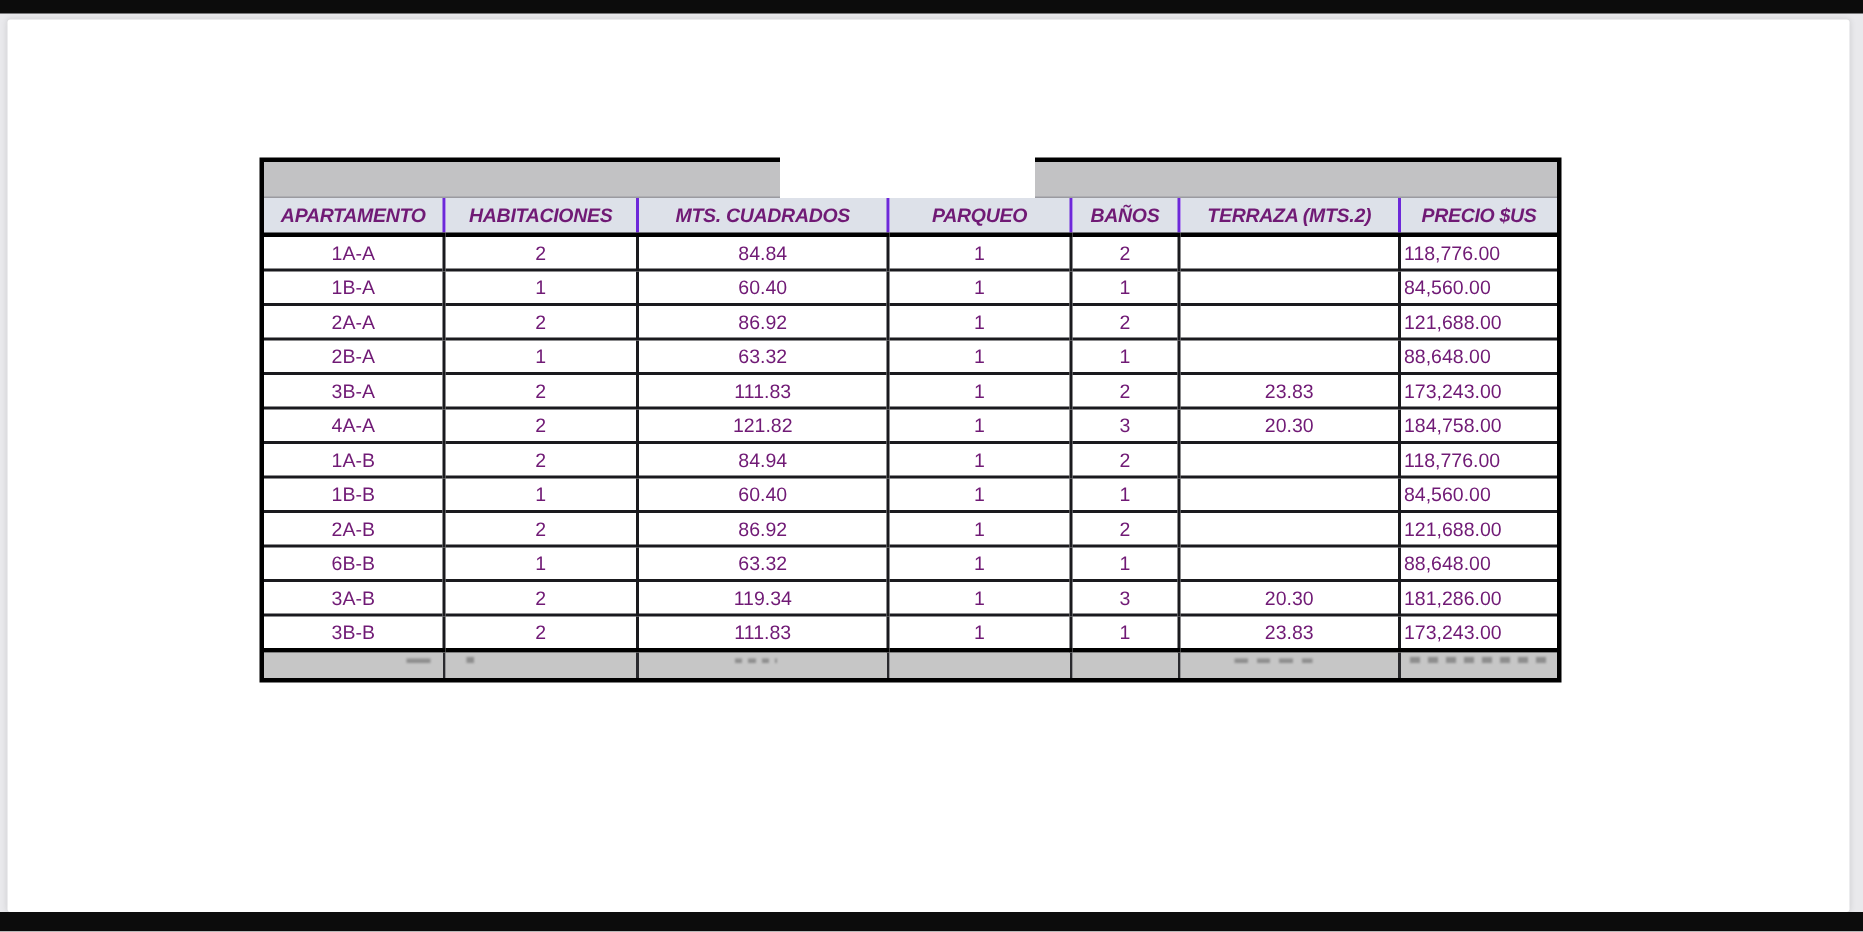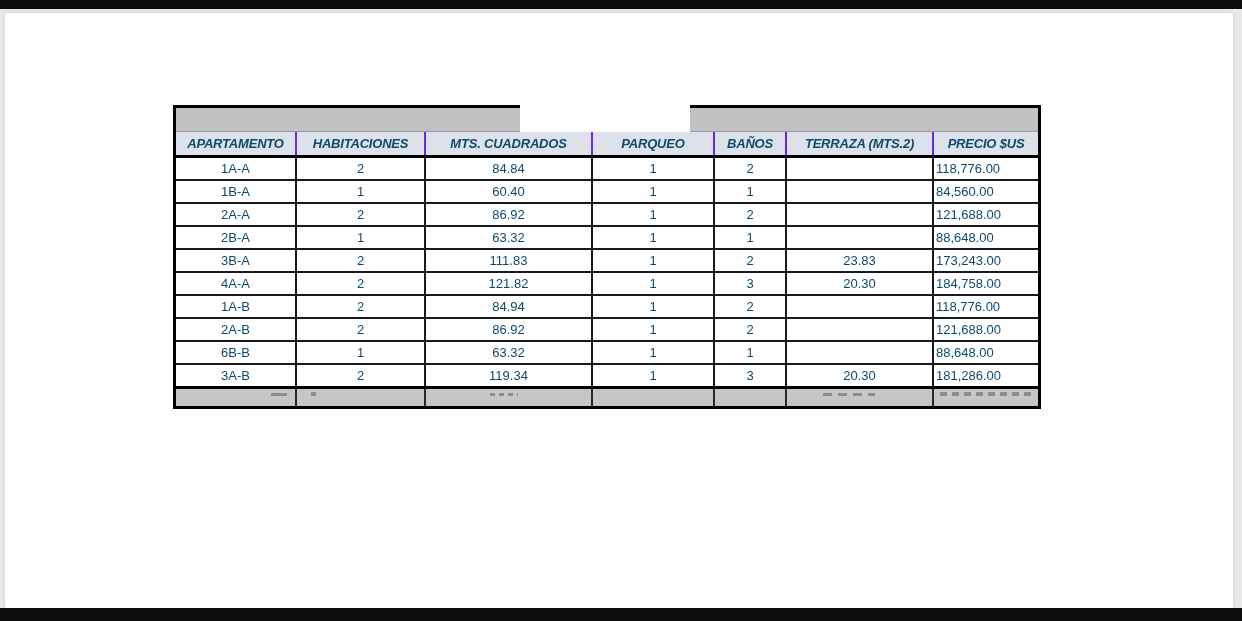--- a/index.html
+++ b/index.html
@@ -28,21 +28,21 @@
     height:23px;
     background:var(--title-band,#c2c2c4);
     border-bottom:1px solid #9a9aa0;
   }
   .redaction-box{
     position:absolute;left:344px;top:-4px;width:170px;height:28px;
     background:#ffffff;z-index:5;
   }
   table.apt{
     width:862px;table-layout:fixed;border-collapse:collapse;
-    font-size:13px;color:#0c4a6e;
+    font-size:13px;color:#701a75;
   }
   table.apt th{
     background:var(--header-bg,#dde1e9);
     font-style:italic;font-weight:bold;
     font-size:13px;letter-spacing:-0.2px;
     height:23px;padding:0 2px;
     border-bottom:3px solid #000;
     border-left:2px solid #6d28d9;
     text-align:center;white-space:nowrap;overflow:hidden;
   }
@@ -165,20 +165,29 @@
             <tr>
               <td>1A-B</td>
               <td>2</td>
               <td>84.94</td>
               <td>1</td>
               <td>2</td>
               <td></td>
               <td class="num-right">118,776.00</td>
             </tr>
             <tr>
+              <td>1B-B</td>
+              <td>1</td>
+              <td>60.40</td>
+              <td>1</td>
+              <td>1</td>
+              <td></td>
+              <td class="num-right">84,560.00</td>
+            </tr>
+            <tr>
               <td>2A-B</td>
               <td>2</td>
               <td>86.92</td>
               <td>1</td>
               <td>2</td>
               <td></td>
               <td class="num-right">121,688.00</td>
             </tr>
             <tr>
               <td>6B-B</td>
@@ -190,20 +199,29 @@
               <td class="num-right">88,648.00</td>
             </tr>
             <tr>
               <td>3A-B</td>
               <td>2</td>
               <td>119.34</td>
               <td>1</td>
               <td>3</td>
               <td>20.30</td>
               <td class="num-right">181,286.00</td>
+            </tr>
+            <tr>
+              <td>3B-B</td>
+              <td>2</td>
+              <td>111.83</td>
+              <td>1</td>
+              <td>1</td>
+              <td>23.83</td>
+              <td class="num-right">173,243.00</td>
             </tr>
           </tbody>
         <tfoot>
           <tr>
             <td>
                 <div class="smudge s-a"></div>
               </td>
             <td>
                 <div class="smudge s-b"></div>
               </td>

